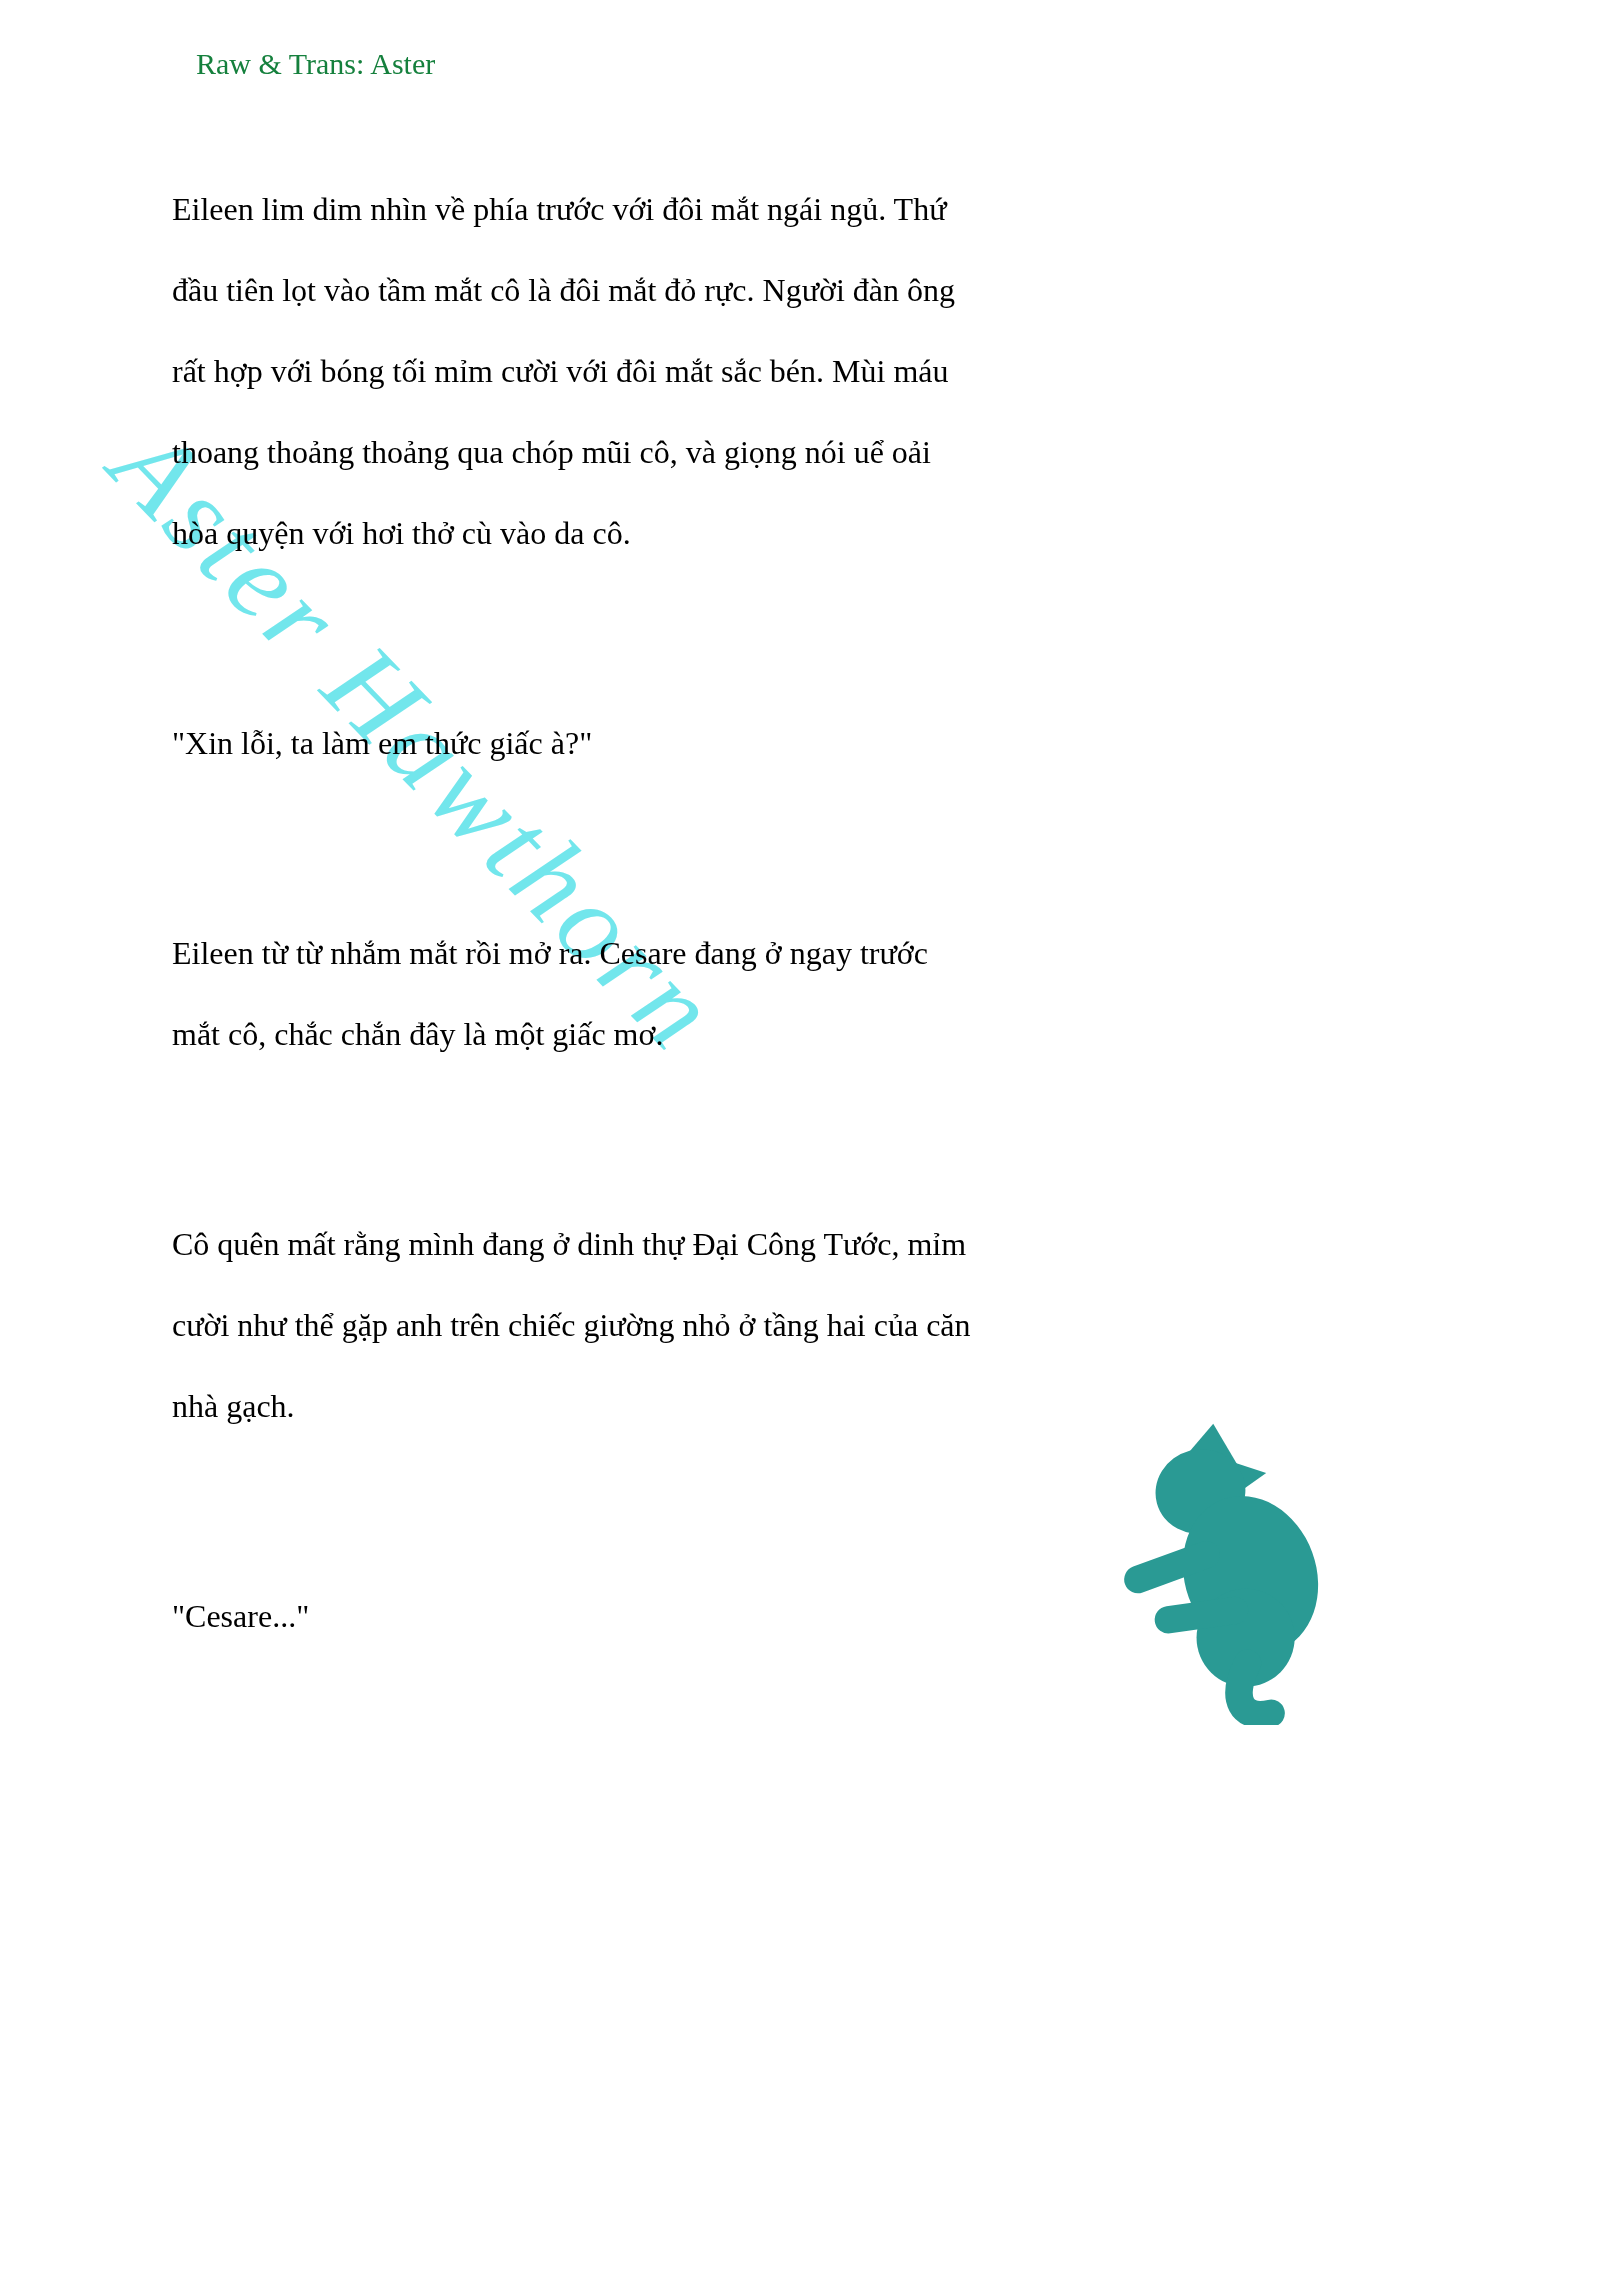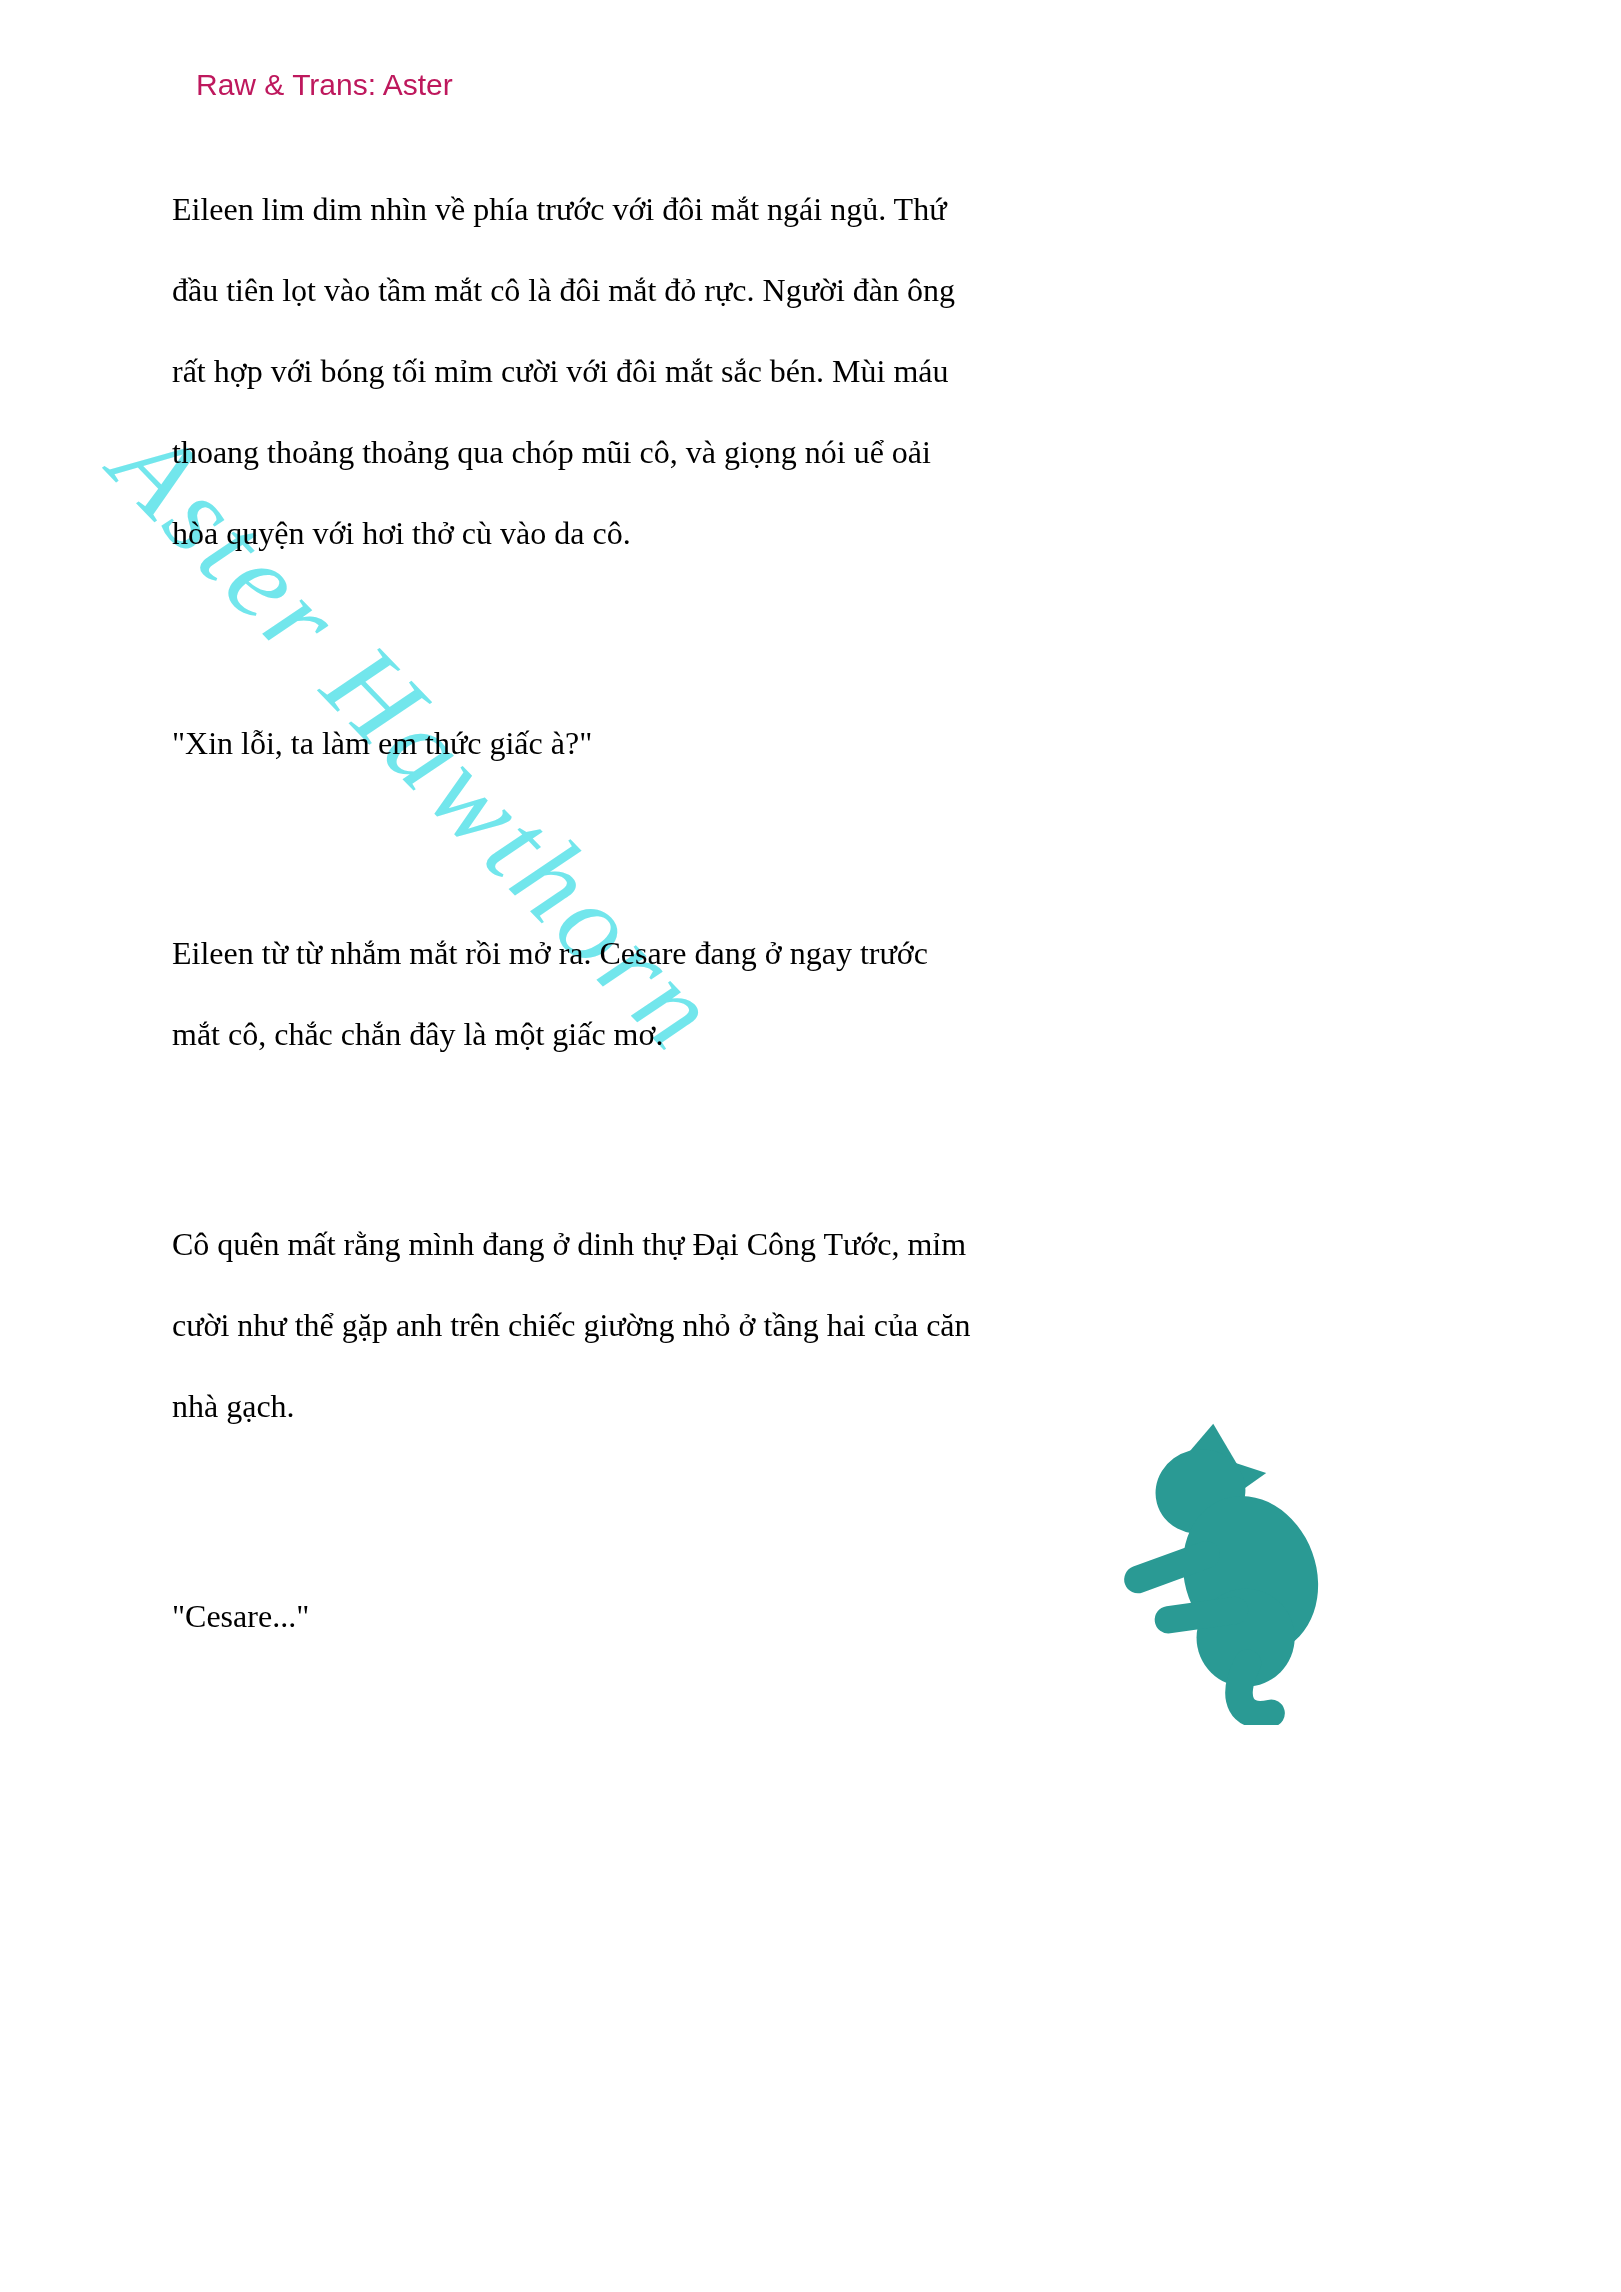--- a/index.html
+++ b/index.html
@@ -14,24 +14,24 @@
     width: 1621px;
     height: 2293px;
     background: #ffffff;
     overflow: hidden;
     font-family: "Liberation Serif", "DejaVu Serif", serif;
     color: var(--ink);
   }
   .header {
     position: absolute;
     left: 196px;
-    top: 68px;
-    font-family: Liberation Sans, sans-serif;
+    top: 47px;
+    font-family: Liberation Serif, serif;
     font-size: 30px;
-    color: #be185d;
+    color: #15803d;
     z-index: 2;
   }
   .watermark {
     position: absolute;
     left: 181px;
     top: 400px;
     font-family: "Liberation Serif", "DejaVu Serif", serif;
     font-style: italic;
     font-size: 114px;
     letter-spacing: 5.9px;

